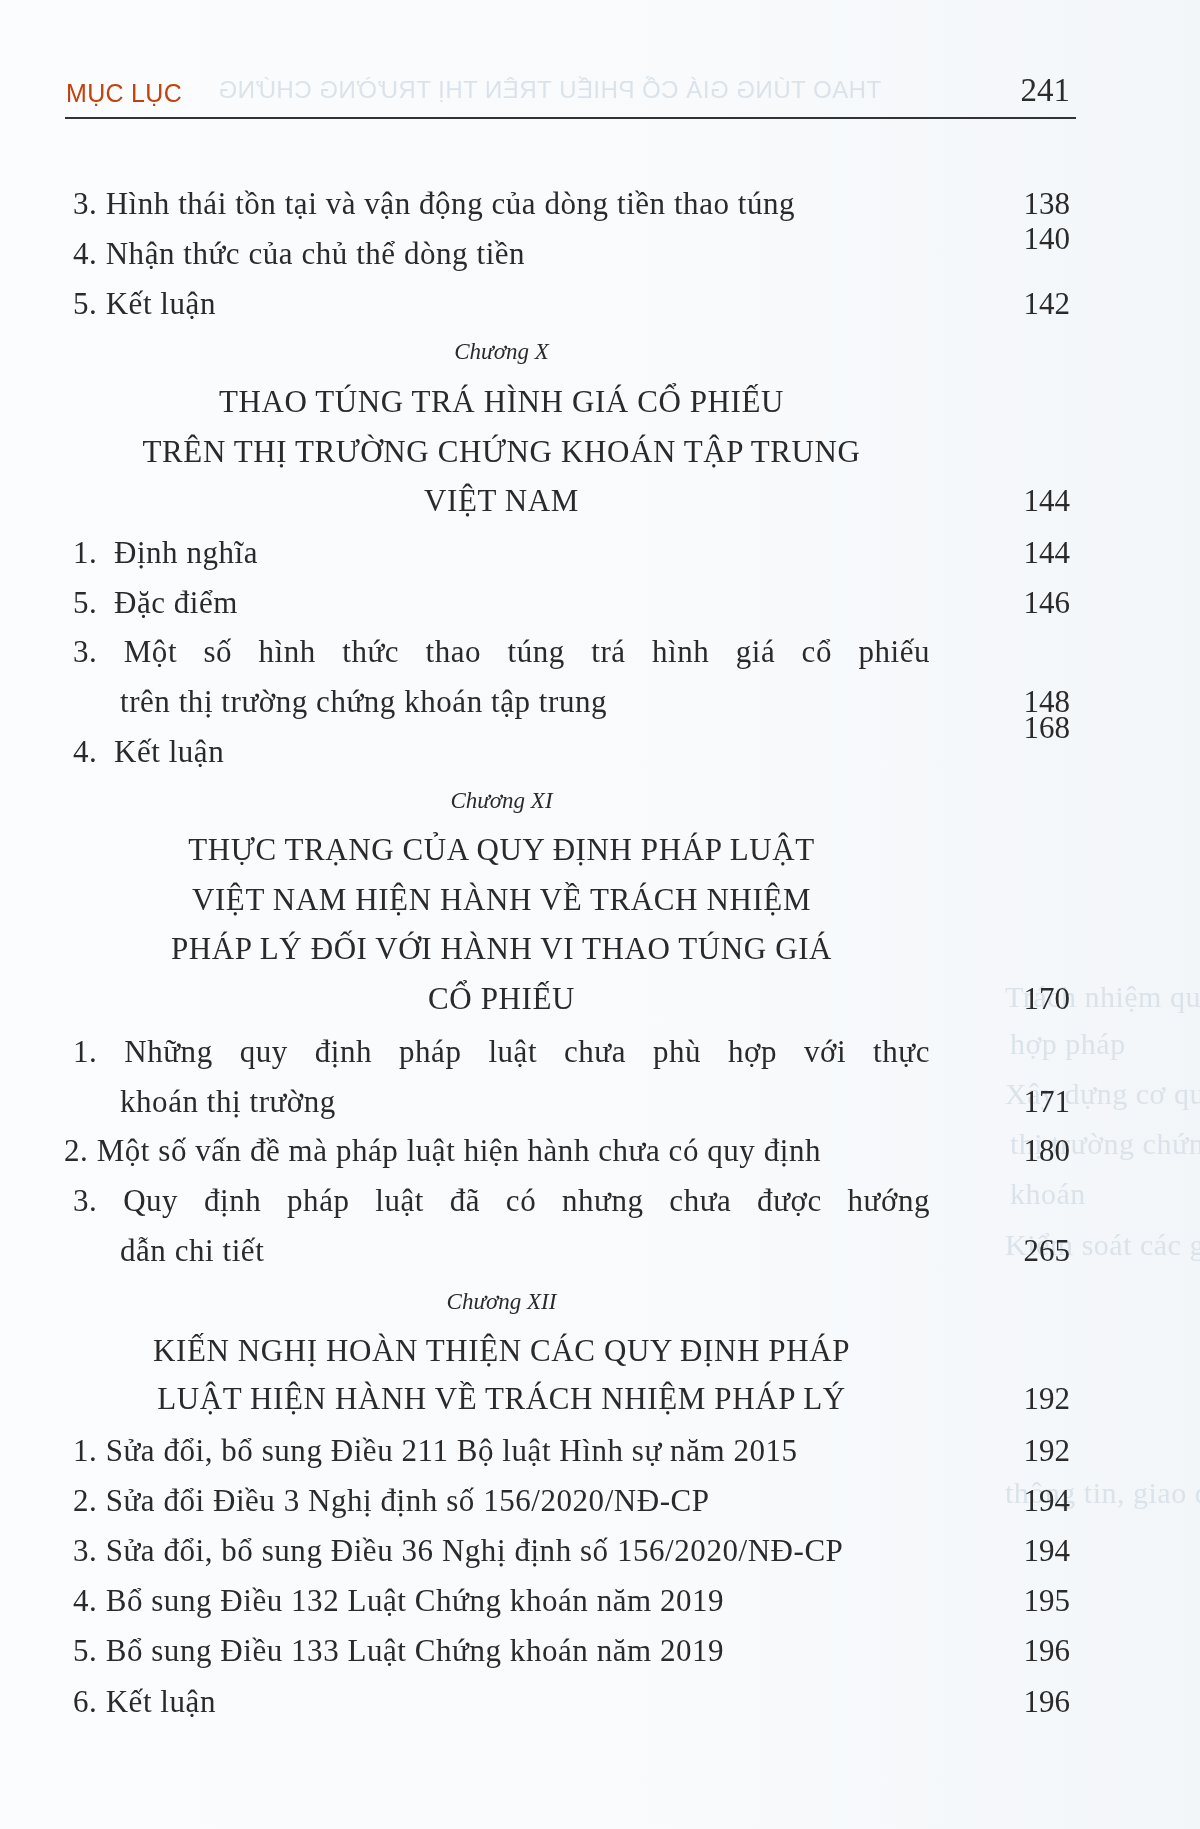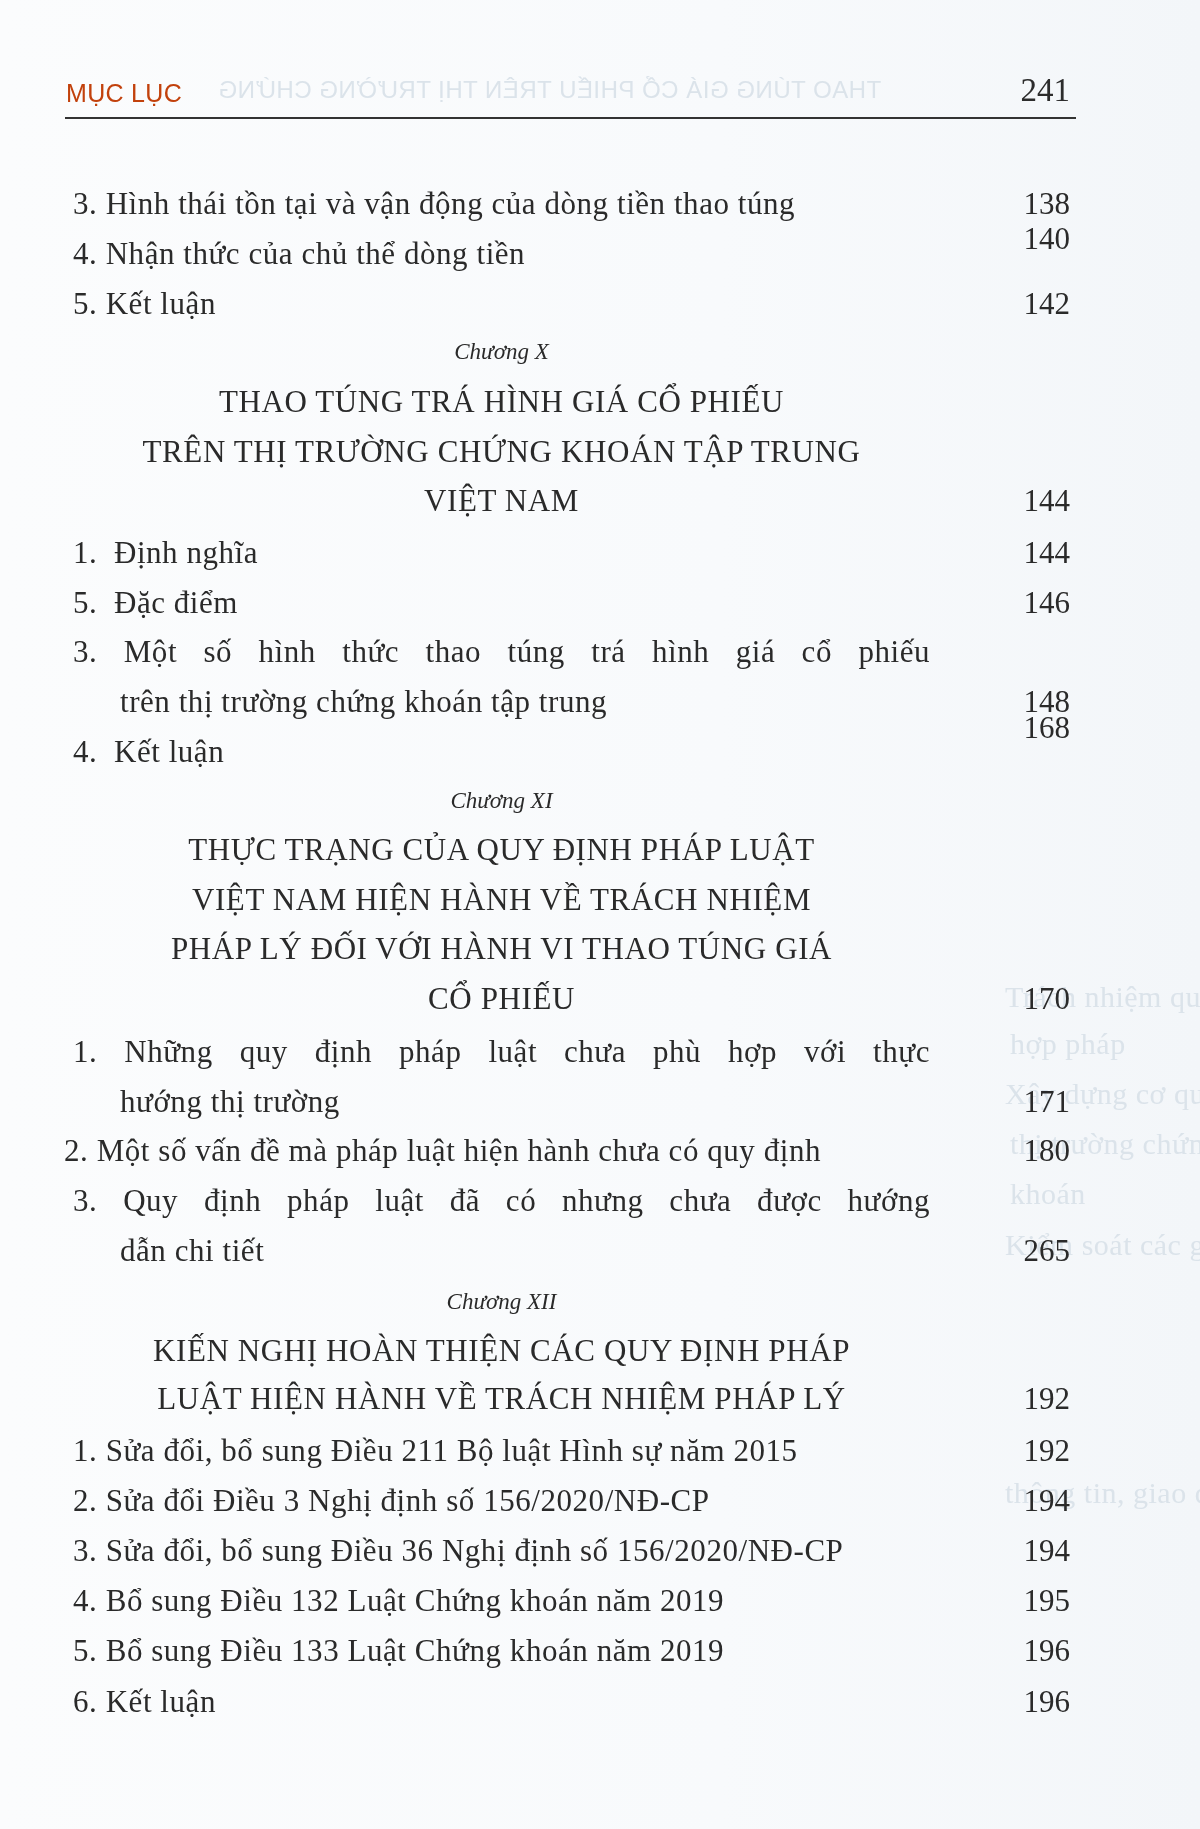--- a/index.html
+++ b/index.html
@@ -118,21 +118,21 @@
   <div class="chapter-title" style="top:830px;">THỰC TRẠNG CỦA QUY ĐỊNH PHÁP LUẬT</div>
   <div class="chapter-title" style="top:880px;">VIỆT NAM HIỆN HÀNH VỀ TRÁCH NHIỆM</div>
   <div class="chapter-title" style="top:929px;">PHÁP LÝ ĐỐI VỚI HÀNH VI THAO TÚNG GIÁ</div>
   <div class="chapter-title" style="top:979px;">CỔ PHIẾU</div>
   <div class="page-num" style="top:979px;">170</div>
 
   <div class="line" style="left:73px; top:1032px; width:857px;">
     <div class="entry-text justify" style="width:857px;">1. Những quy định pháp luật chưa phù hợp với thực</div>
   </div>
   <div class="line" style="left:120px; top:1082px; width:850px;">
-    <span class="entry-text">hướng thị trường</span>
+    <span class="entry-text">khoán thị trường</span>
   </div>
   <div class="page-num" style="top:1082px;">171</div>
 
   <div class="line" style="left:64px; top:1131px; width:930px;">
     <span class="entry-text">2. Một số vấn đề mà pháp luật hiện hành chưa có quy định</span>
   </div>
   <div class="page-num" style="top:1131px;">180</div>
 
   <div class="line" style="left:73px; top:1181px; width:857px;">
     <div class="entry-text justify" style="width:857px;">3. Quy định pháp luật đã có nhưng chưa được hướng</div>

